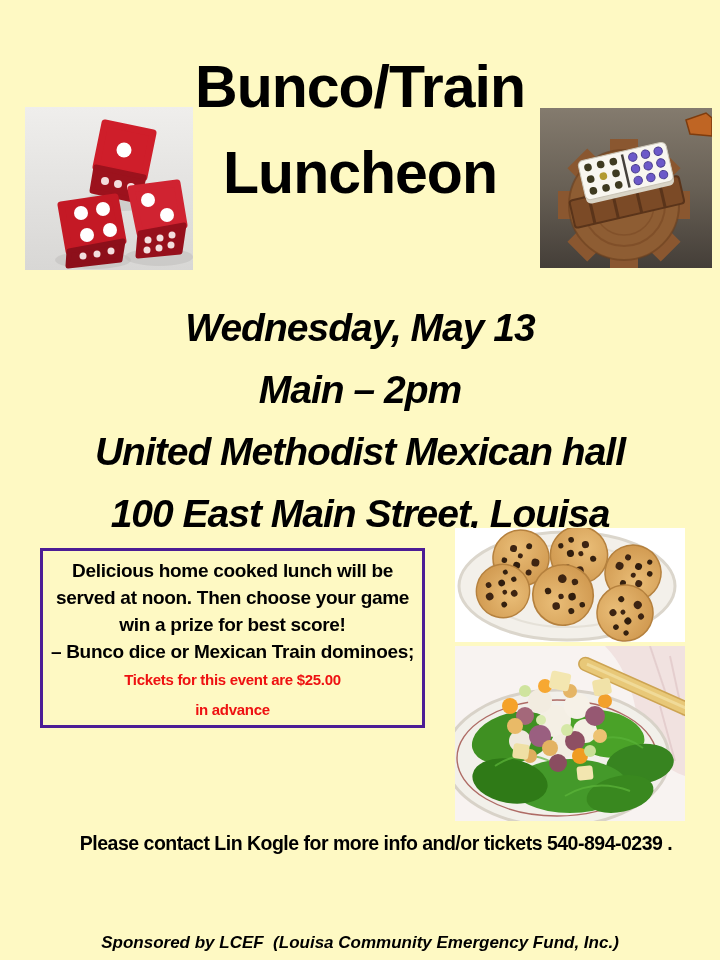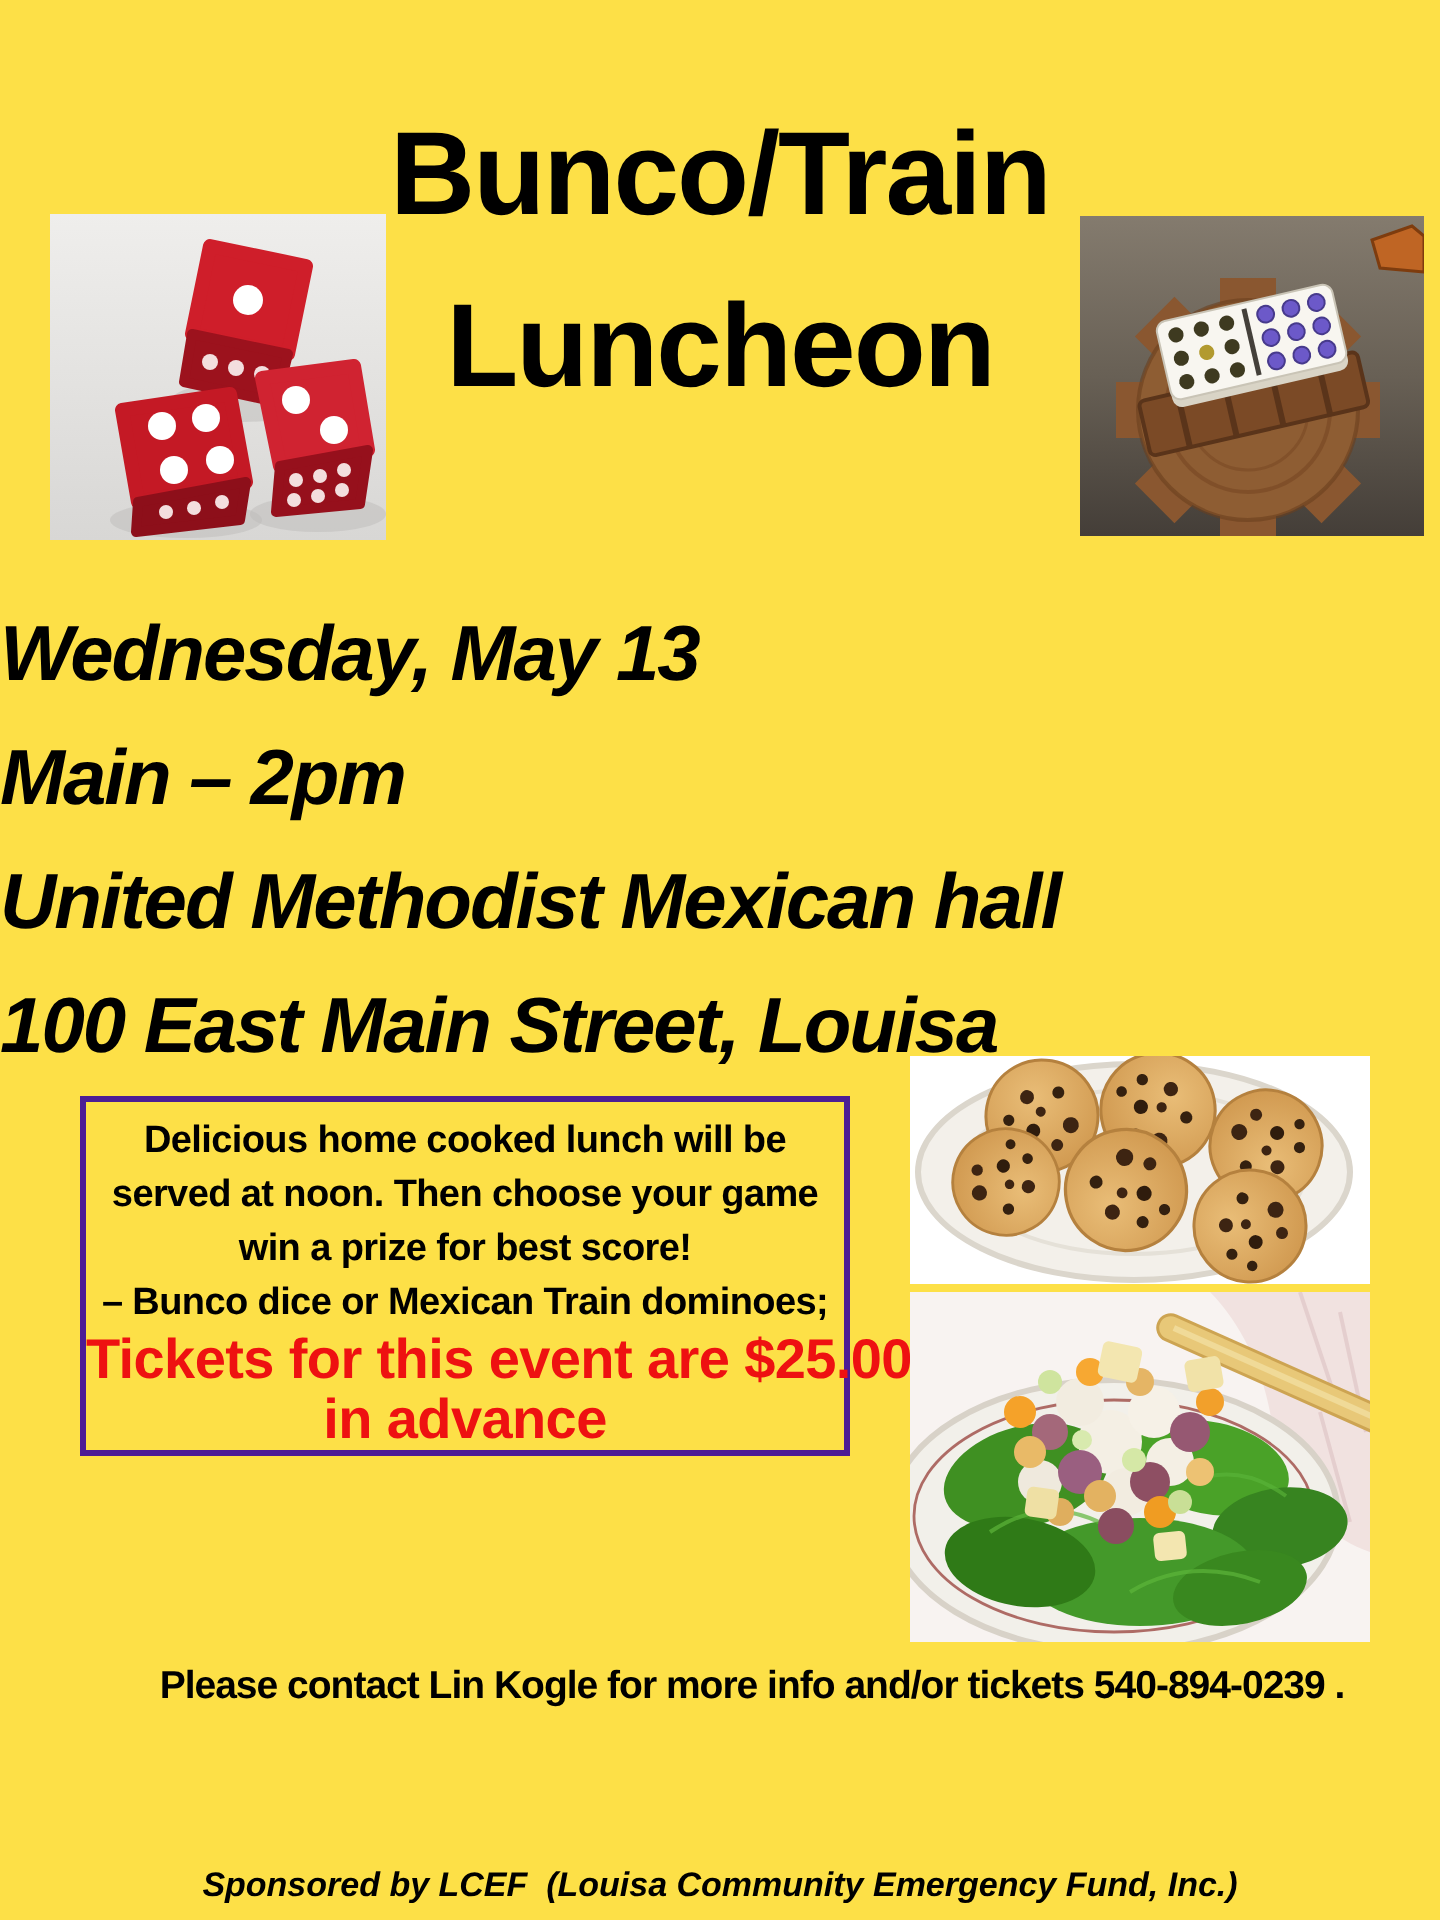--- a/index.html
+++ b/index.html
@@ -1,47 +1,47 @@
 <!DOCTYPE html>
 <html><head>
 <meta charset="utf-8">
 <title>Bunco/Train Luncheon</title>
 <style>
   html,body { margin:0; padding:0; background:#ffffff; }
   .page {
-    position:relative; width:720px; height:960px; background:#fde047;
+    position:relative; width:720px; height:960px; background:#fef9c3;
     font-family:"Liberation Sans", sans-serif; color:#000; overflow:hidden;
   }
 
   .title {
     position:absolute; top:44px; left:0; width:100%;
     text-align:center; font-weight:700; font-size:59px; line-height:86px;
     letter-spacing:-1px;
   }
 
   .event {
     position:absolute; top:297px; left:0; width:100%;
-    font-weight:700; font-style:italic;
+    text-align:center; font-weight:700; font-style:italic;
     font-size:39px; line-height:62px; letter-spacing:-1px;
   }
 
   .photo { position:absolute; margin:0; padding:0; }
   .photo svg { display:block; width:100%; height:100%; }
   .photo-dice    { left:25px;  top:107px; width:168px; height:163px; }
   .photo-domino  { left:540px; top:108px; width:172px; height:160px; }
   .photo-cookies { left:455px; top:528px; width:230px; height:114px; }
   .photo-salad   { left:455px; top:646px; width:230px; height:175px; }
 
   .infobox {
     position:absolute; left:40px; top:548px; width:385px; height:180px;
     border:3px solid #4c1d95; box-sizing:border-box;
     text-align:center; padding-top:6px;
   }
   .desc-line   { font-size:19px;   font-weight:700; line-height:27px; letter-spacing:-0.3px; white-space:nowrap; }
-  .ticket-line { font-size:28px; font-weight:700; line-height:30px; letter-spacing:-0.3px; color:#ee1111; white-space:nowrap; }
+  .ticket-line { font-size:15px; font-weight:700; line-height:30px; letter-spacing:-0.3px; color:#ee1111; white-space:nowrap; }
 
   .contact {
     position:absolute; top:832px; left:16px; width:100%;
     text-align:center; font-weight:700; font-size:19.5px; letter-spacing:-0.5px;
     white-space:pre-wrap;
   }
 
   .sponsor {
     position:absolute; top:880px; left:0; width:100%;
     text-align:center; font-weight:700; font-style:italic;

